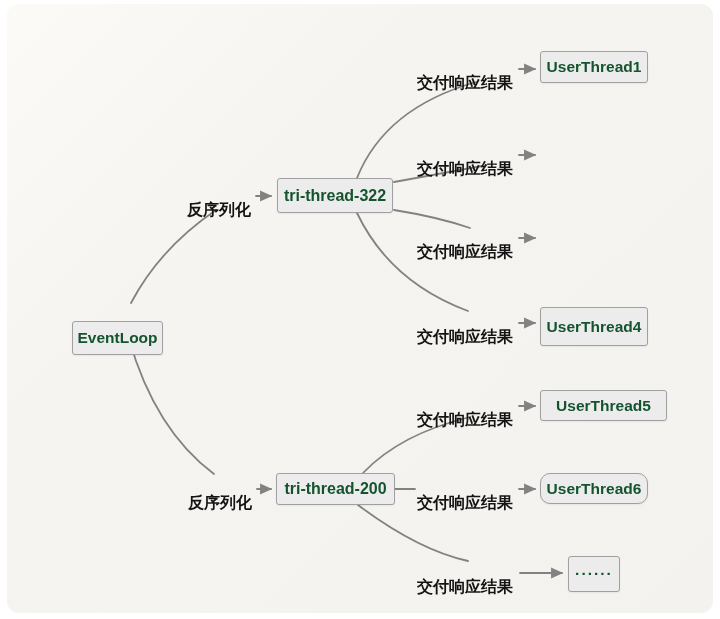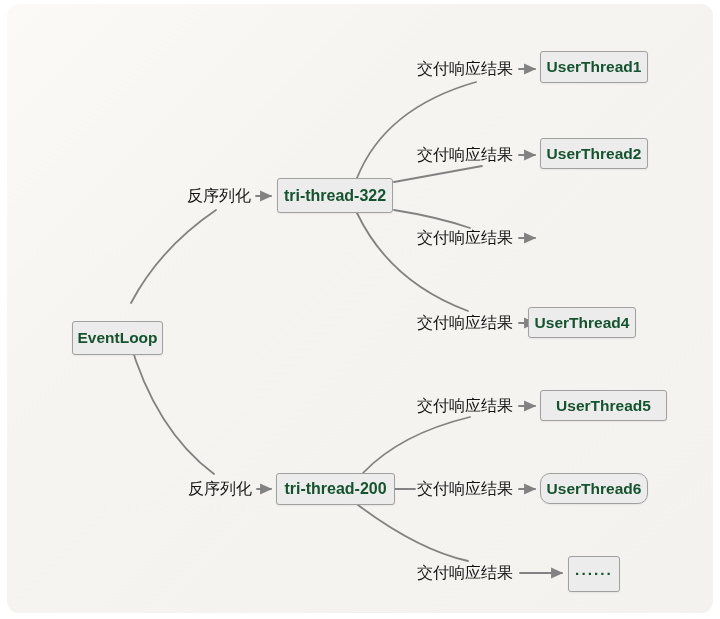--- a/index.html
+++ b/index.html
@@ -44,32 +44,33 @@
     font-weight: 600;
     color: #14532d;
     box-shadow: 0 1px 2px rgba(0,0,0,0.06);
     white-space: nowrap;
     box-sizing: border-box;
   }
   .edge-label {
     position: absolute;
     transform: translateY(-50%);
     font-size: 16px;
-    font-weight: 400;
+    font-weight: 700;
     color: #141414;
     white-space: nowrap;
+    margin-top: 14px;
   }
   
   #n-eventloop { left: 72px;  top: 304px; width: 91px;  height: 34px; margin-top: 17px; }
   #n-t199     { left: 277px; top: 178px; width: 116px; height: 35px; font-size: 16px; }
   #n-t200     { left: 276px; top: 473px; width: 119px; height: 32px; font-size: 16px; }
   #n-ut1 { left: 540px; top: 51px;  width: 108px; height: 32px; }
   #n-ut2 { left: 540px; top: 138px; width: 108px; height: 31px; }
   #n-ut3 { left: 540px; top: 222px; width: 108px; height: 31px; }
-  #n-ut4 { left: 528px; top: 307px; width: 108px; height: 31px; }
+  #n-ut4 { left: 540px; top: 307px; width: 108px; height: 39px; }
   #n-ut5 { left: 540px; top: 390px; width: 127px; height: 31px; }
   #n-ut6 { left: 540px; top: 473px; width: 108px; height: 31px; border-radius: 10px; }
   #n-dots { left: 568px; top: 556px; width: 52px; height: 36px; letter-spacing: 2px; }
   #n-dots span { display:block; transform: translateY(-25%); }
   
   #l-deser-top    { left: 187px; top: 196px; }
   #l-deser-bottom { left: 188px; top: 489px; }
   #l-d1 { left: 417px; top: 69px; }
   #l-d2 { left: 417px; top: 155px; }
   #l-d3 { left: 417px; top: 238px; }
@@ -112,21 +113,20 @@
       <path marker-end="url(#arrow)" d="M519,406 L535,406"></path>
       <path marker-end="url(#arrow)" d="M519,489 L535,489"></path>
       <path marker-end="url(#arrow)" d="M520,573 L562,573"></path>
     </g>
   </svg>
 
   <div class="node" id="n-eventloop">EventLoop</div>
   <div class="node" id="n-t199">tri-thread-322</div>
   <div class="node" id="n-t200">tri-thread-200</div>
   <div class="node" id="n-ut1">UserThread1</div>
-  <div class="node" id="n-ut2">UserThread2</div>
   <div class="node" id="n-ut4">UserThread4</div>
   <div class="node" id="n-ut5">UserThread5</div>
   <div class="node" id="n-ut6">UserThread6</div>
   <div class="node" id="n-dots">
     <span>......</span>
   </div>
 
   <div class="edge-label" id="l-deser-top">反序列化</div>
   <div class="edge-label" id="l-deser-bottom">反序列化</div>
   <div class="edge-label" id="l-d1">交付响应结果</div>

